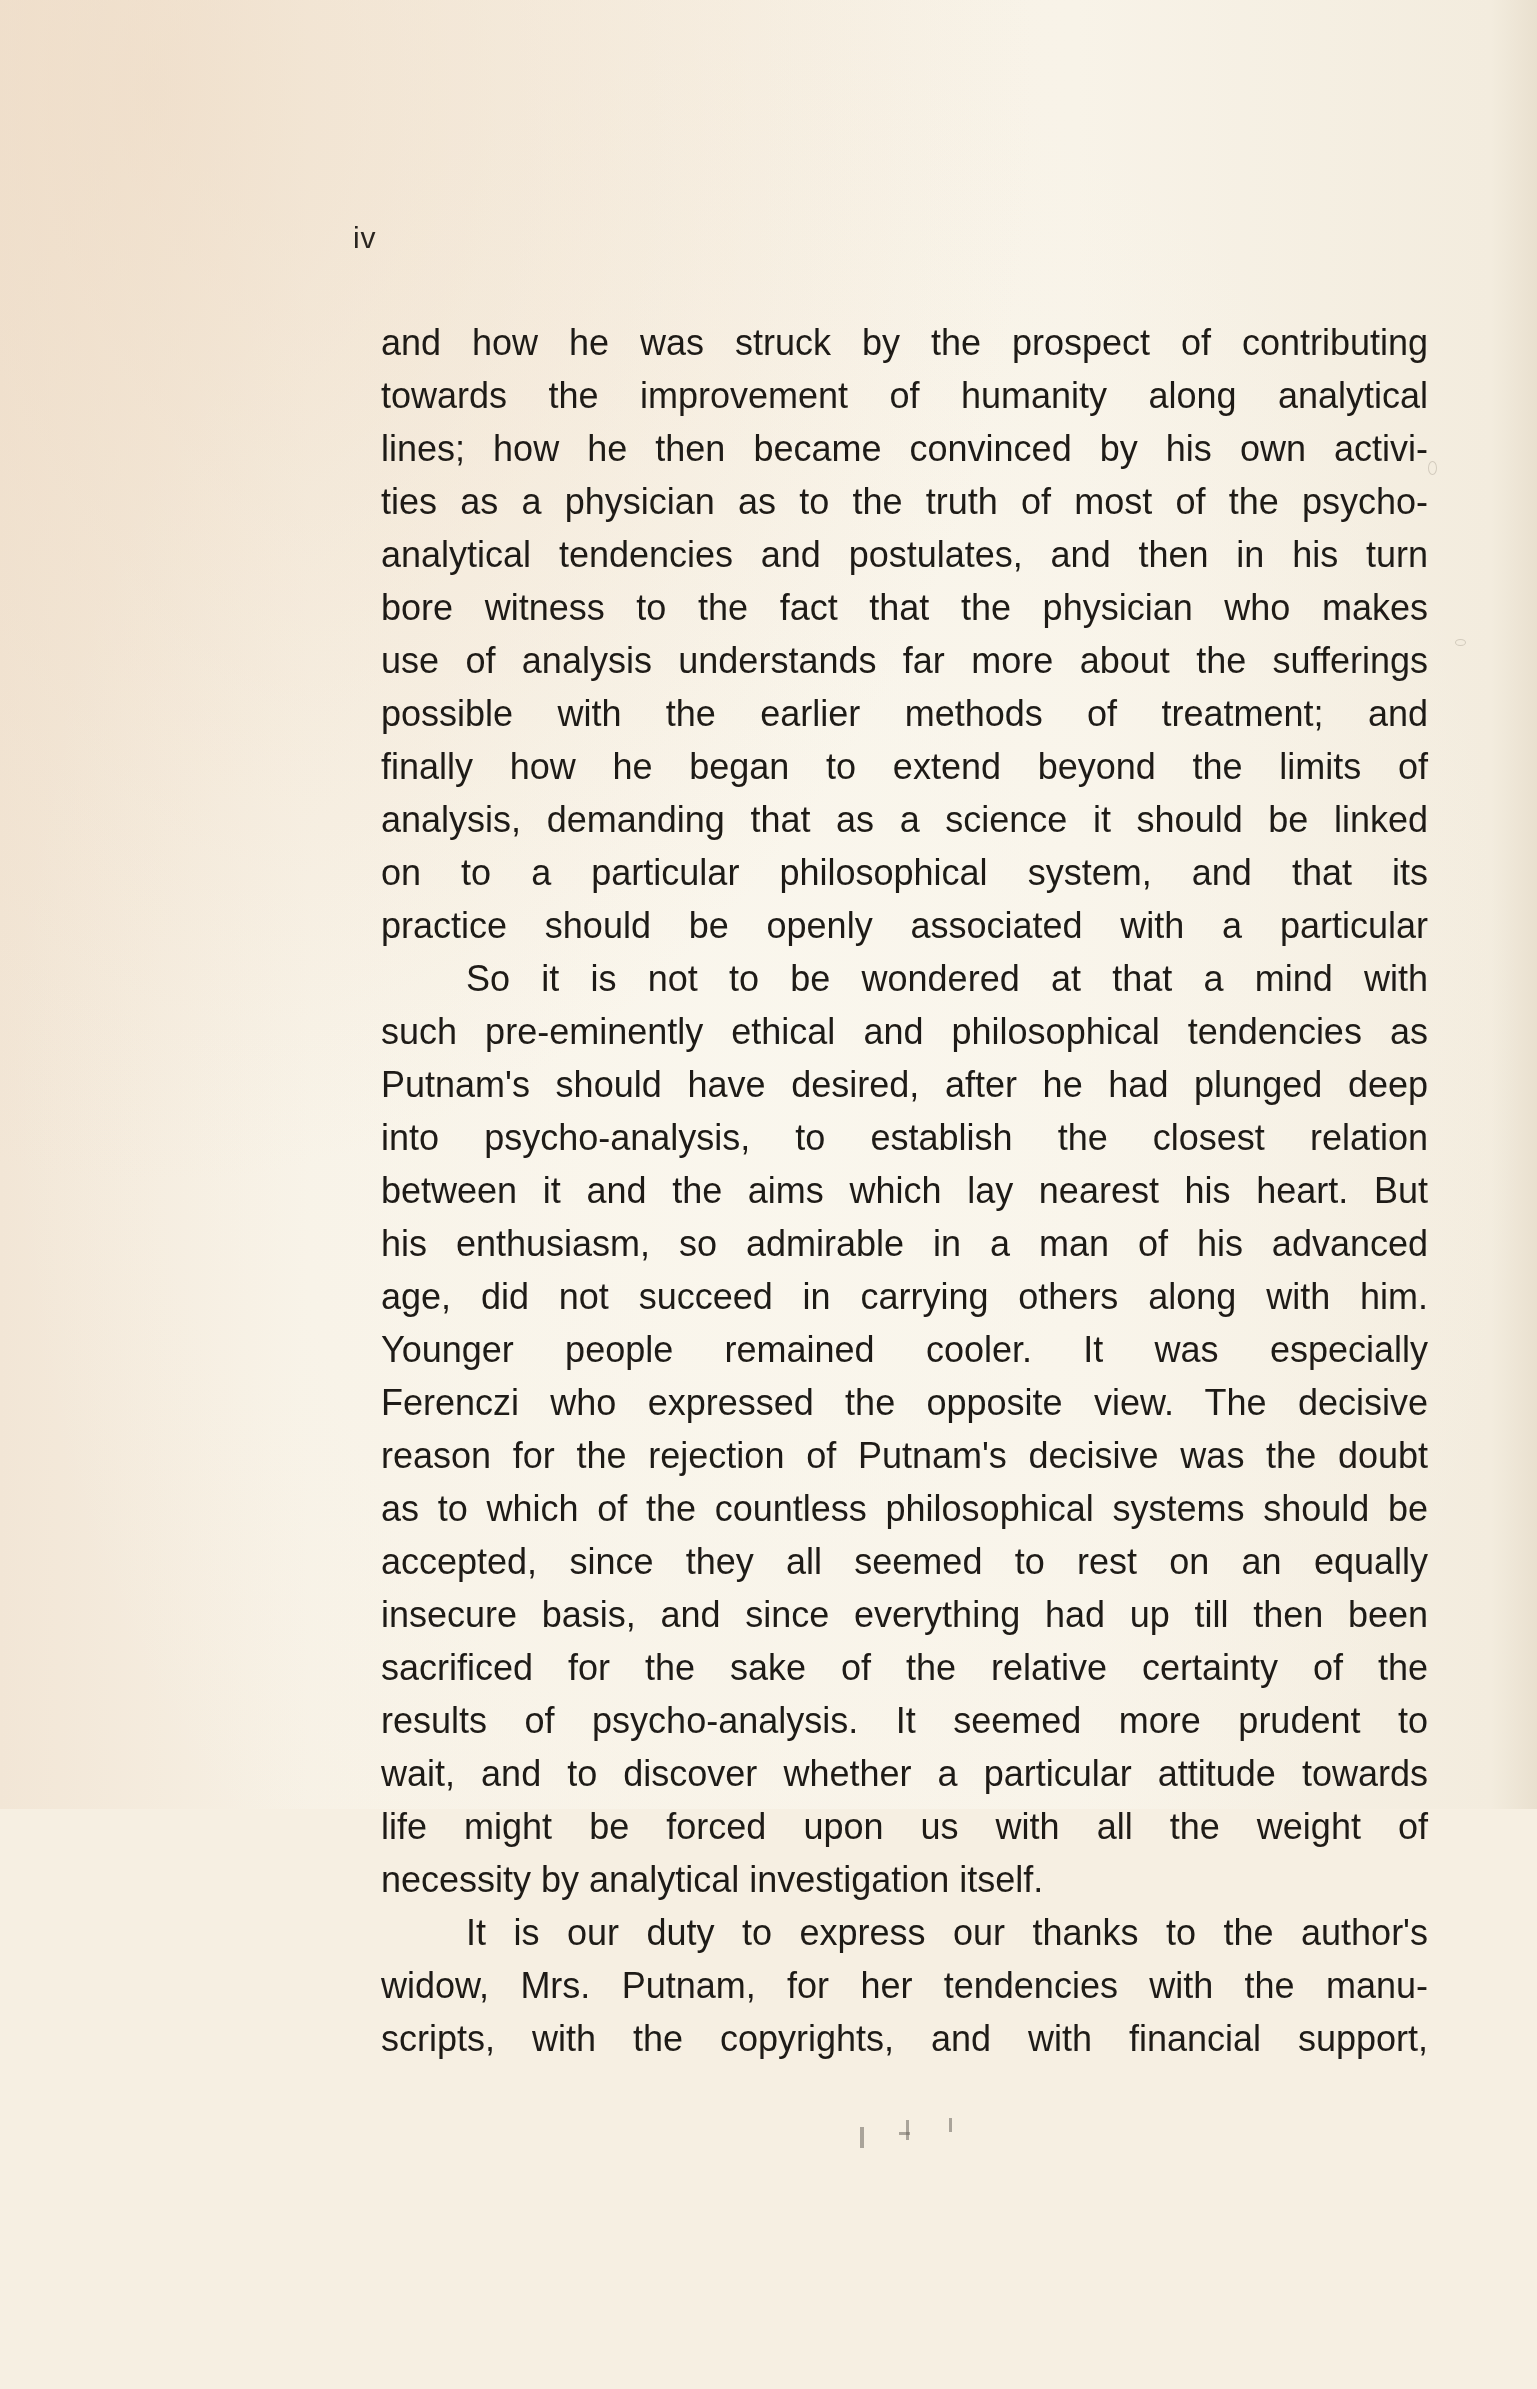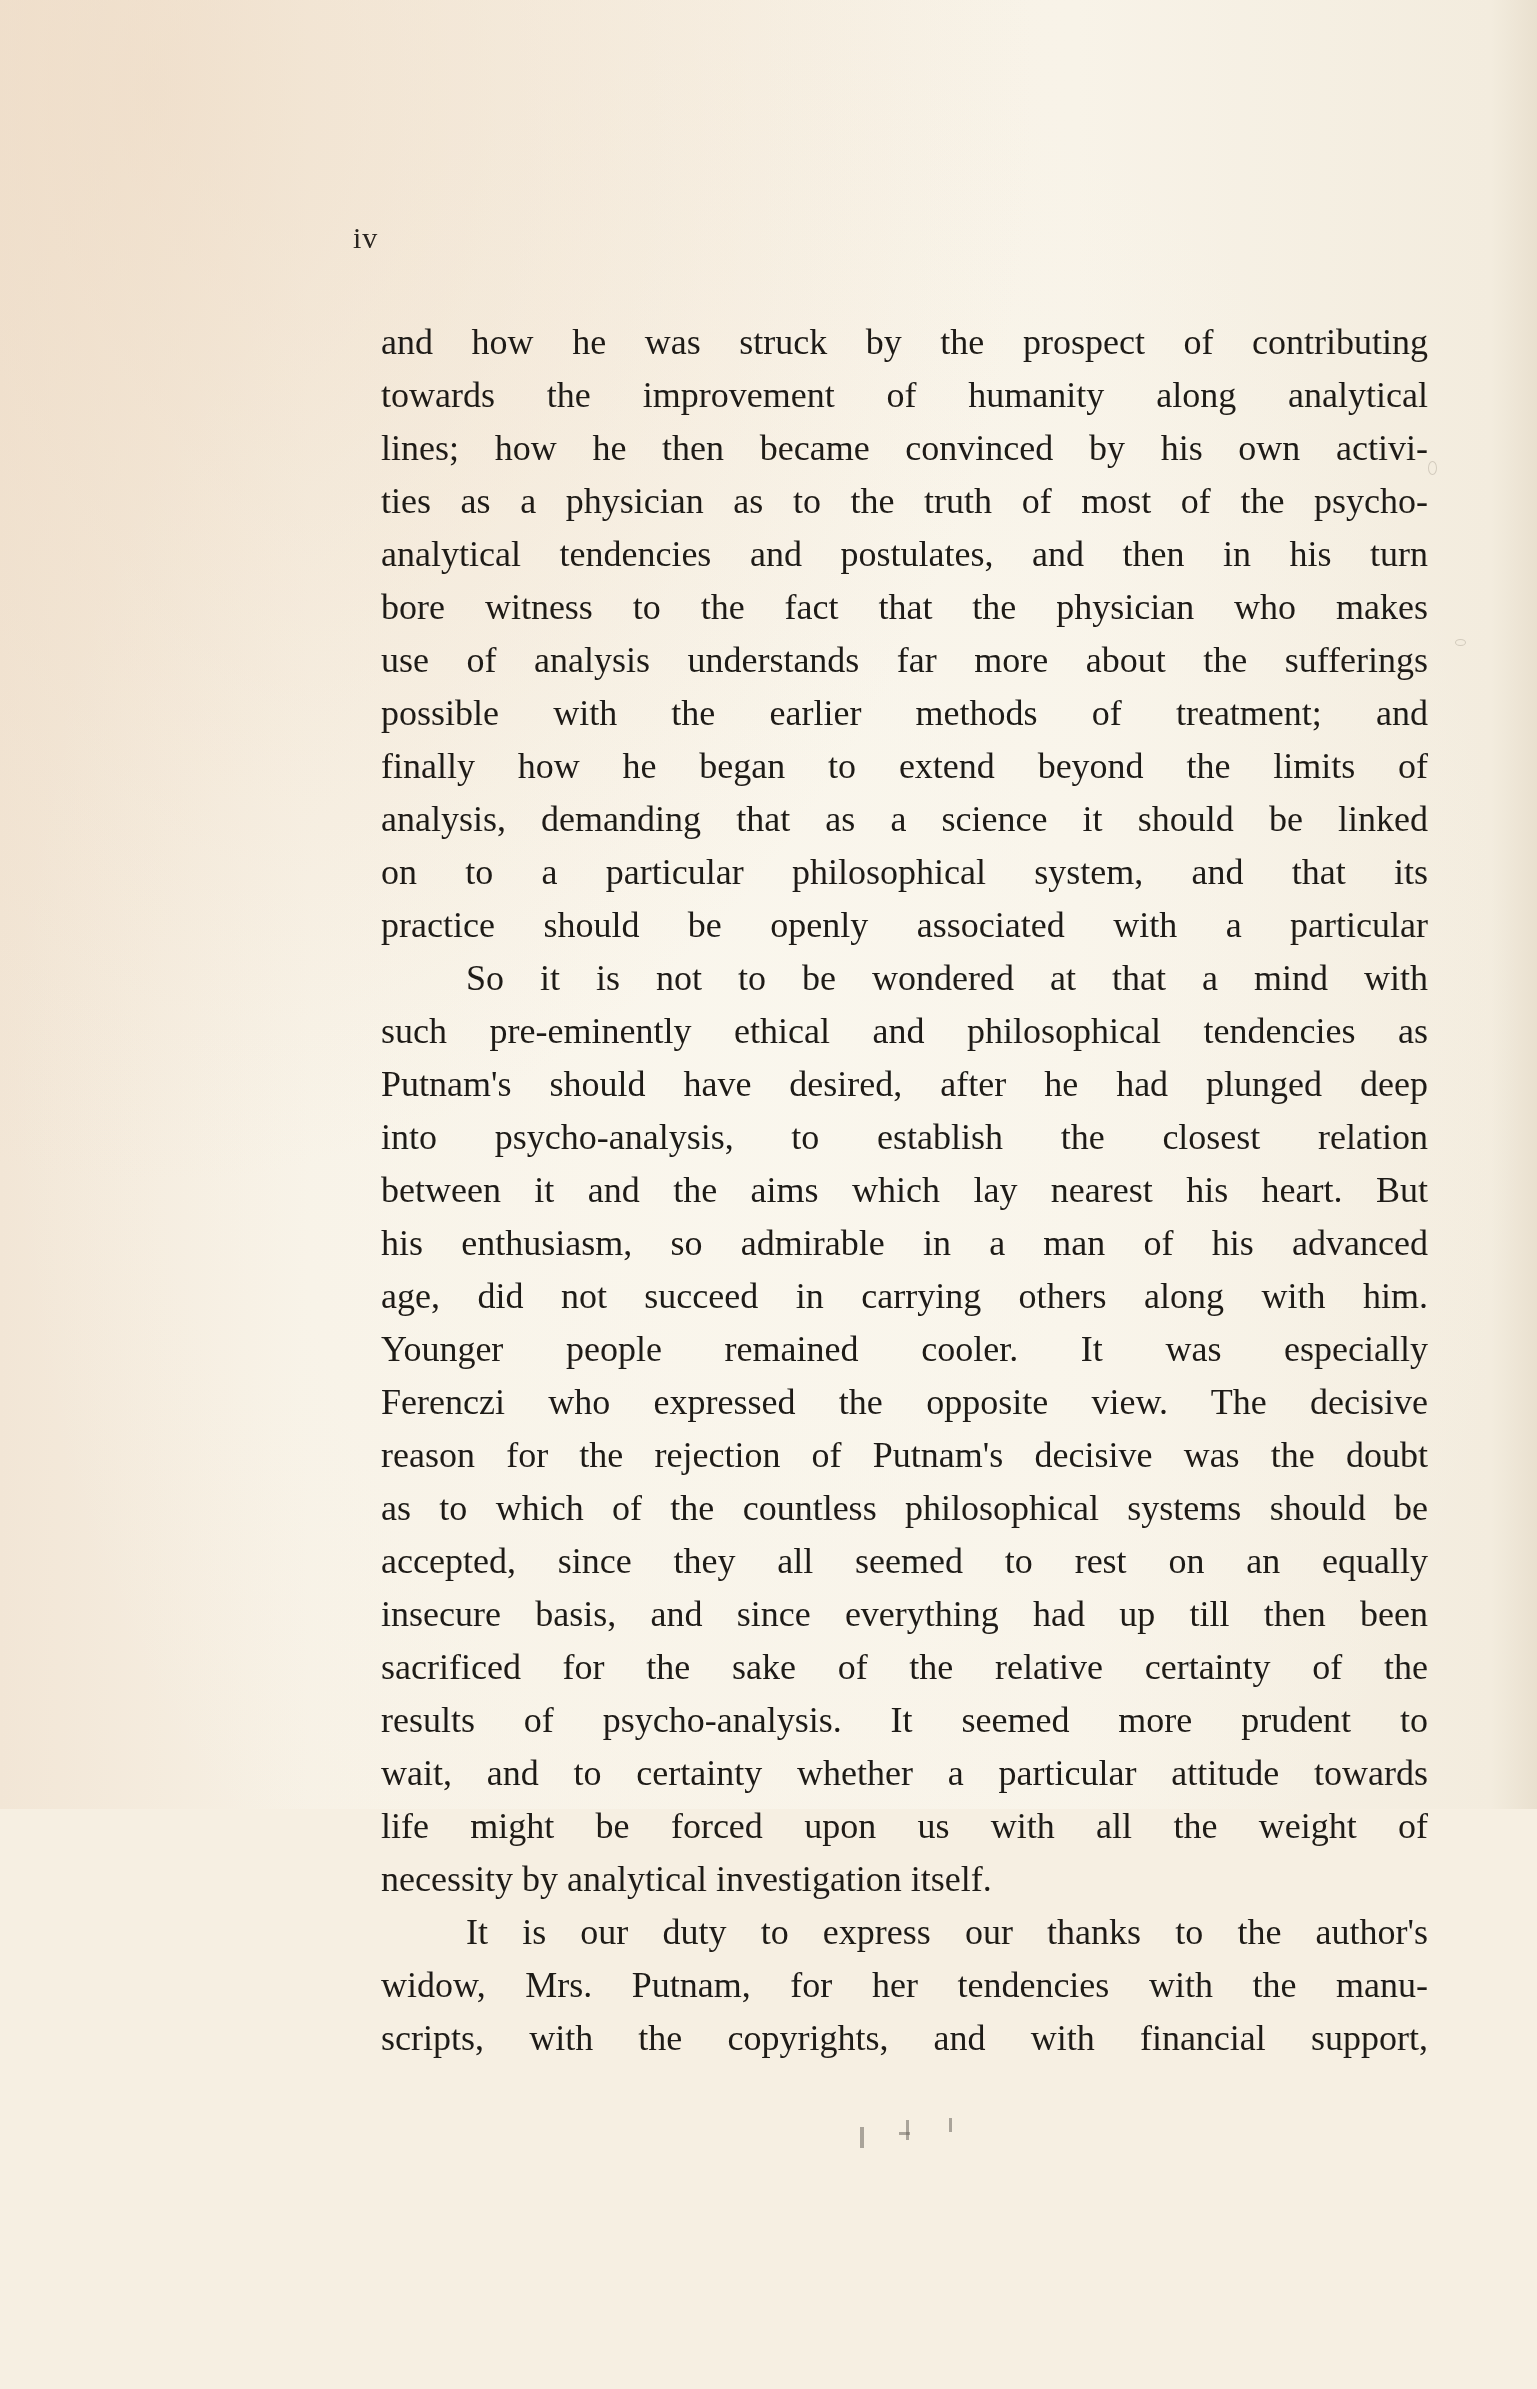--- a/index.html
+++ b/index.html
@@ -14,21 +14,21 @@
     }
     .page {
       position: relative;
       width: 1537px;
       height: 1809px;
       background:
         radial-gradient(ellipse at 10% 5%, rgba(236,214,190,0.55) 0%, rgba(236,214,190,0) 45%),
         radial-gradient(ellipse at 50% 60%, rgba(250,247,238,0.9) 0%, rgba(250,247,238,0) 70%),
         linear-gradient(90deg, #f2e6d6 0%, #f7f1e5 20%, #f8f3e8 70%, #f3ecde 97%, #e9e0cf 100%);
       color: #1e1b17;
-      font-family: Liberation Serif, serif;
+      font-family: Liberation Sans, sans-serif;
     }
     .folio {
       position: absolute;
       left: 353px;
       top: 220px;
       font-size: 30px;
       line-height: 35px;
       letter-spacing: 0.9px;
       color: #2a2520;
     }
@@ -102,21 +102,21 @@
       <span class="line">his enthusiasm, so admirable in a man of his advanced</span>
       <span class="line">age, did not succeed in carrying others along with him.</span>
       <span class="line">Younger people remained cooler. It was especially</span>
       <span class="line">Ferenczi who expressed the opposite view. The decisive</span>
       <span class="line">reason for the rejection of Putnam's decisive was the doubt</span>
       <span class="line">as to which of the countless philosophical systems should be</span>
       <span class="line">accepted, since they all seemed to rest on an equally</span>
       <span class="line">insecure basis, and since everything had up till then been</span>
       <span class="line">sacrificed for the sake of the relative certainty of the</span>
       <span class="line">results of psycho-analysis. It seemed more prudent to</span>
-      <span class="line">wait, and to certainty whether a particular attitude towards</span>
+      <span class="line">wait, and to discover whether a particular attitude towards</span>
       <span class="line">life might be forced upon us with all the weight of</span>
       <span class="line last">necessity by analytical investigation itself.</span>
       <span class="line indent">It is our duty to express our thanks to the author's</span>
       <span class="line">widow, Mrs. Putnam, for her tendencies with the manu-</span>
       <span class="line">scripts, with the copyrights, and with financial support,</span>
     </div>
 
   <div class="print-marks">
     <span class="mark" style="left:0;top:16px;height:21px;"></span>
     <span class="mark" style="left:46px;top:9px;height:19.5px;width:2.7px;"></span>

